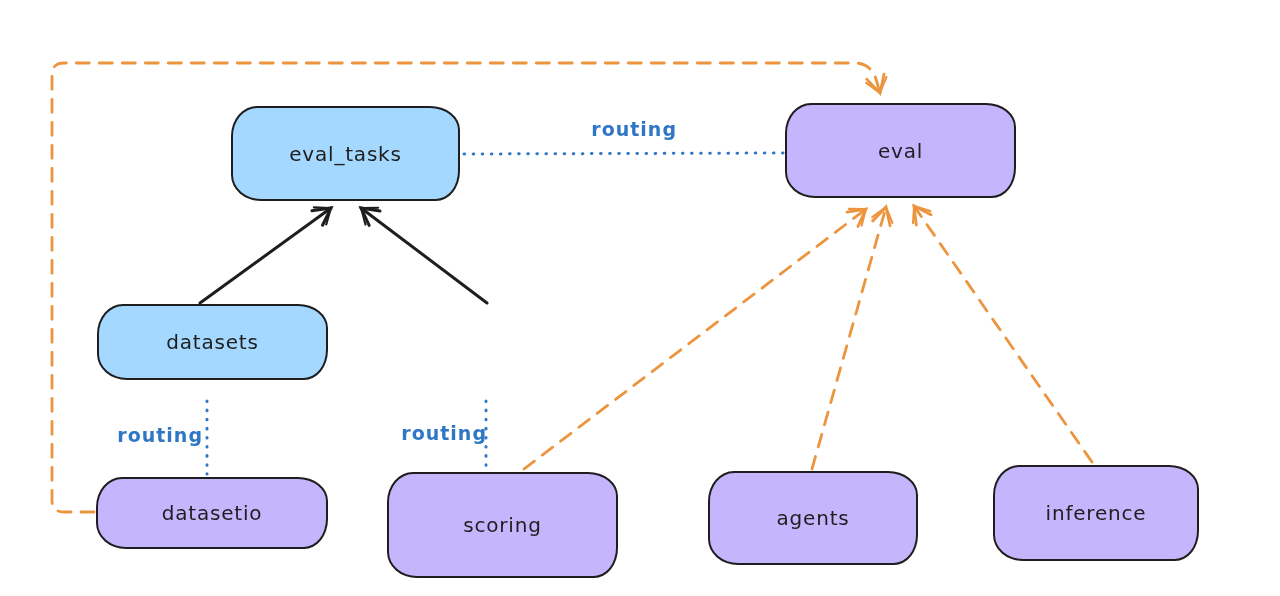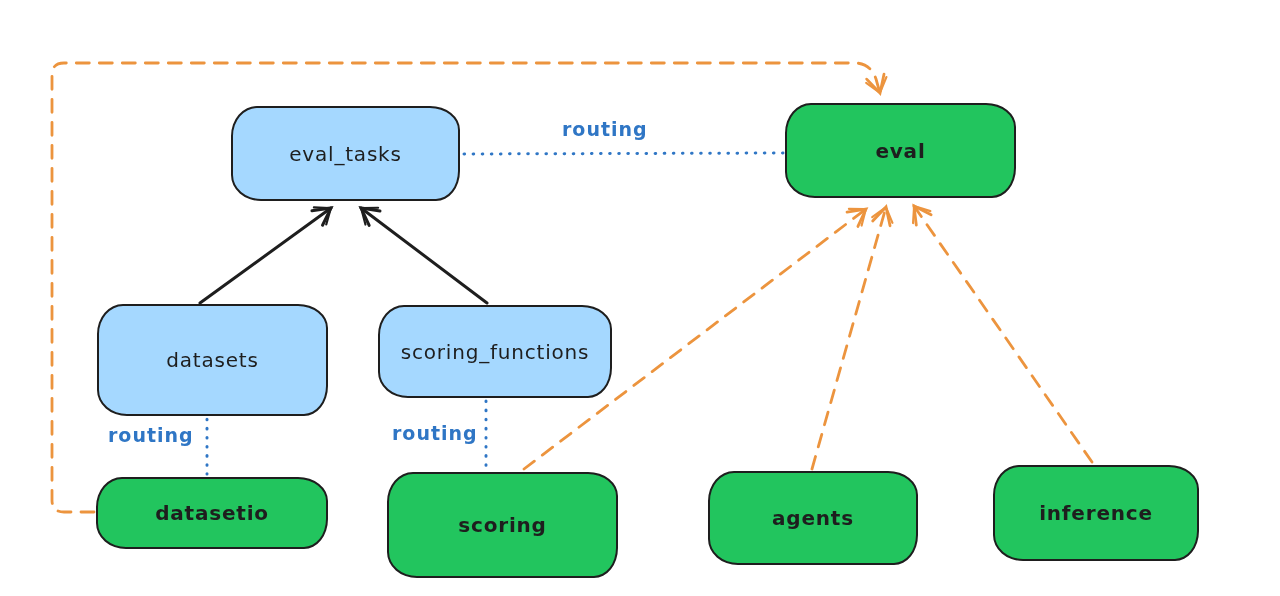--- a/index.html
+++ b/index.html
@@ -28,29 +28,29 @@
     border: 2.5px solid #1e1e1e;
     border-radius: 26px 30px 24px 30px / 30px 24px 30px 26px;
     display: flex;
     align-items: center;
     justify-content: center;
     font-size: 20px;
     color: #1e1e1e;
     letter-spacing: 0.8px;
   }
   .node.blue  { background: #a5d8ff; justify-content: center; }
-  .node.green { background: #22c55e; font-weight: bold; }
+  .node.green { background: #c4b5fd; }
   .node .lbl { white-space: nowrap; }
   .edge-label {
     position: absolute;
     color: #2f76c5;
     font-size: 19px;
     font-weight: 600;
     letter-spacing: 1px;
-    text-align: left;
+    text-align: right;
     white-space: nowrap;
   }
   .blue-dotted {
     fill: none;
     stroke: #2f76c5;
     stroke-width: 3;
     stroke-linecap: round;
     stroke-dasharray: 0.6 8.5;
   }
   .orange-dashed {
@@ -100,27 +100,24 @@
   </svg>
 
   <div class="node blue" style="left:231px; top:106px; width:229px; height:95px;">
     <span class="lbl">eval_tasks</span>
   </div>
 
   <div class="node green" style="left:785px; top:103px; width:231px; height:95px;">
     <span class="lbl">eval</span>
   </div>
 
-  <div class="node blue" style="left:97px; top:304px; width:231px; height:112px;">
+  <div class="node blue" style="left:97px; top:304px; width:231px; height:76px;">
     <span class="lbl">datasets</span>
   </div>
 
-  <div class="node blue" style="left:378px; top:305px; width:234px; height:93px;">
-    <span class="lbl">scoring_functions</span>
-  </div>
 
   <div class="node green" style="left:96px; top:477px; width:232px; height:72px;">
     <span class="lbl">datasetio</span>
   </div>
 
   <div class="node green" style="left:387px; top:472px; width:231px; height:106px;">
     <span class="lbl">scoring</span>
   </div>
 
   <div class="node green" style="left:708px; top:471px; width:210px; height:94px;">

